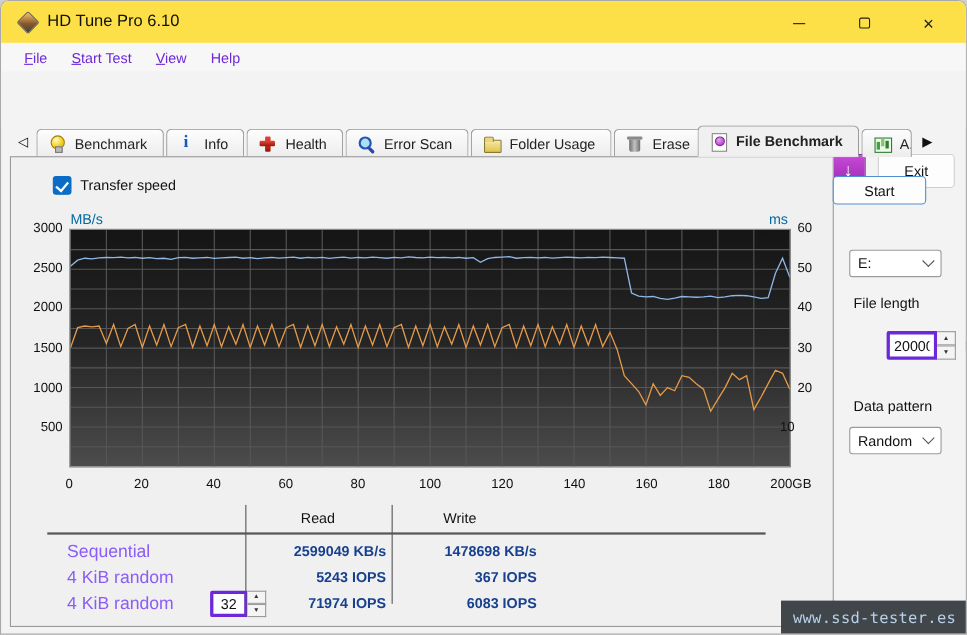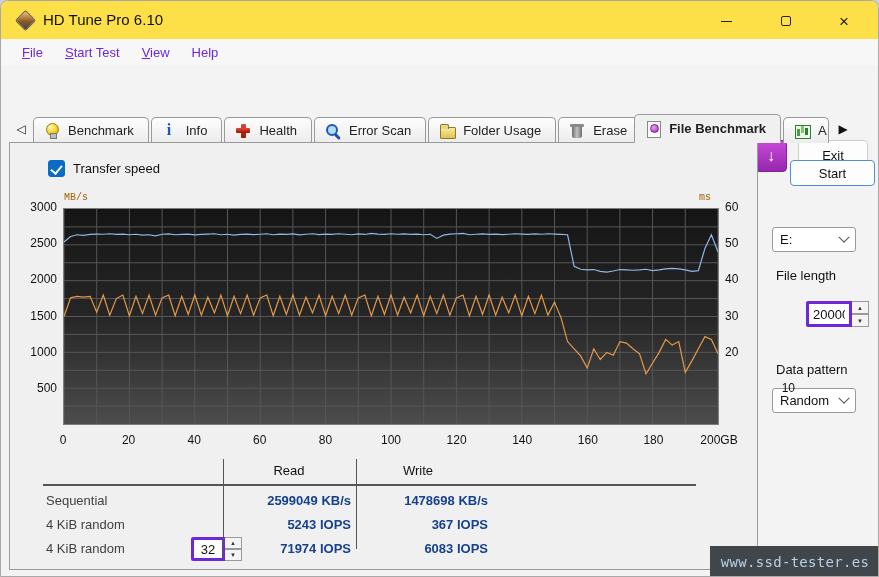--- a/index.html
+++ b/index.html
@@ -94,46 +94,46 @@
 
   .checkboxrow{position:absolute;left:47px;top:159px;display:flex;align-items:center;z-index:2;}
   .cbx{width:17px;height:17px;background:#0a6cc4;border:1px solid #0a6cc4;border-radius:3px;position:relative;margin-right:8px;}
   .cbx::after{content:"";position:absolute;left:4px;top:2px;width:5px;height:9px;border-right:2px solid #fff;border-bottom:2px solid #fff;transform:rotate(40deg);}
   .cbxlabel{font-size:13px;color:#111;}
 
   
   .plot{position:absolute;left:62px;top:207px;width:656px;height:217px;
         background:linear-gradient(180deg,#151515 0%,#262626 50%,#4c4c4c 100%);border:1px solid #7d7d7d;z-index:2;}
   .plot svg{position:absolute;left:0;top:0;width:100%;height:100%;}
-  .axisunit{position:absolute;font-size:10px;color:#a16207;z-index:2;font-family:Liberation Mono, monospace;}
+  .axisunit{position:absolute;font-size:13px;color:#0369a1;z-index:2;}
   .ytick,.xtick,.rtick{position:absolute;font-size:12px;color:#111;z-index:2;}
   .ytick{width:42px;text-align:right;}
   .rtick{width:30px;text-align:left;}
   .xtick{width:48px;text-align:center;}
 
   
-  .startbtn{position:absolute;left:789px;top:159px;width:85px;height:26px;background:#fdfdfd;border:1px solid #4f8fd0;
+  .startbtn{position:absolute;left:756px;top:159px;width:85px;height:26px;background:#fdfdfd;border:1px solid #4f8fd0;
             border-radius:4px;display:flex;align-items:center;justify-content:center;font-size:13px;color:#111;}
   .ctllabel{position:absolute;font-size:13px;color:#111;}
   .ctlcombo{position:absolute;width:84px;height:25px;background:#fff;border:1px solid #9a9a9a;border-radius:3px;
             display:flex;align-items:center;font-size:13px;padding:0 7px;color:#111;}
   .spinbox{position:absolute;display:flex;align-items:stretch;}
   .spininput{width:46px;height:26px;border:3px solid #6d28d9;background:#fff;font:13px "Liberation Sans",sans-serif;
              padding:0 4px;color:#111;border-radius:2px 0 0 2px;margin-left:35px;}
   .steppers{display:flex;flex-direction:column;width:17px;}
   .step{flex:1;border:1px solid #9a9a9a;border-left:none;background:#f4f4f4;font-size:6px;line-height:1;
         display:flex;align-items:center;justify-content:center;color:#333;}
   .unit{font-size:13px;color:#111;margin-left:8px;align-self:center;}
 
   
   .rhead{position:absolute;top:462px;font-size:13px;color:#111;width:120px;text-align:center;z-index:2;}
   .vline{position:absolute;width:1px;background:#555;z-index:1;}
   .hline{position:absolute;height:2px;background:#555;z-index:1;}
   .rrow{position:absolute;left:0;height:20px;width:757px;}
-  .rlabel{position:absolute;left:45px;font-size:13px;color:#404040;}
+  .rlabel{position:absolute;left:60px;font-size:16px;color:#8b5cf6;}
   .rread,.rwrite{position:absolute;width:126px;text-align:right;font-size:13px;font-weight:bold;color:#17408f;}
   .rread{left:224px;} .rwrite{left:361px;}
   .rowspin{position:absolute;left:155px;top:-4px;display:flex;}
   .rowspin .spininput{width:34px;height:24px;text-align:center;}
 
   
   .watermark{position:absolute;left:709px;top:545px;width:170px;height:32px;background:#41464a;z-index:6;
              display:flex;align-items:center;justify-content:center;
              font:14px "DejaVu Sans Mono",monospace;color:#b7d0e8;letter-spacing:.3px;}
 </style>
@@ -294,21 +294,21 @@
       <div class="ytick" style="left: 14px; top: 235.167px;">2500</div>
       <div class="ytick" style="left: 14px; top: 271.333px;">2000</div>
       <div class="ytick" style="left: 14px; top: 307.5px;">1500</div>
       <div class="ytick" style="left: 14px; top: 343.667px;">1000</div>
       <div class="ytick" style="left: 14px; top: 379.833px;">500</div>
       <div class="rtick" style="left: 724px; top: 199px;">60</div>
       <div class="rtick" style="left: 724px; top: 235.167px;">50</div>
       <div class="rtick" style="left: 724px; top: 271.333px;">40</div>
       <div class="rtick" style="left: 724px; top: 307.5px;">30</div>
       <div class="rtick" style="left: 724px; top: 343.667px;">20</div>
-      <div class="rtick" style="left: 764px; top: 379.833px; text-align: right;">10</div>
+      <div class="rtick" style="left: 708px; top: 379.833px;">10</div>
       <div class="xtick" style="left: 38px; top: 432px;">0</div>
       <div class="xtick" style="left: 103.6px; top: 432px;">20</div>
       <div class="xtick" style="left: 169.2px; top: 432px;">40</div>
       <div class="xtick" style="left: 234.8px; top: 432px;">60</div>
       <div class="xtick" style="left: 300.4px; top: 432px;">80</div>
       <div class="xtick" style="left: 366px; top: 432px;">100</div>
       <div class="xtick" style="left: 431.6px; top: 432px;">120</div>
       <div class="xtick" style="left: 497.2px; top: 432px;">140</div>
       <div class="xtick" style="left: 562.8px; top: 432px;">160</div>
       <div class="xtick" style="left: 628.4px; top: 432px;">180</div>

